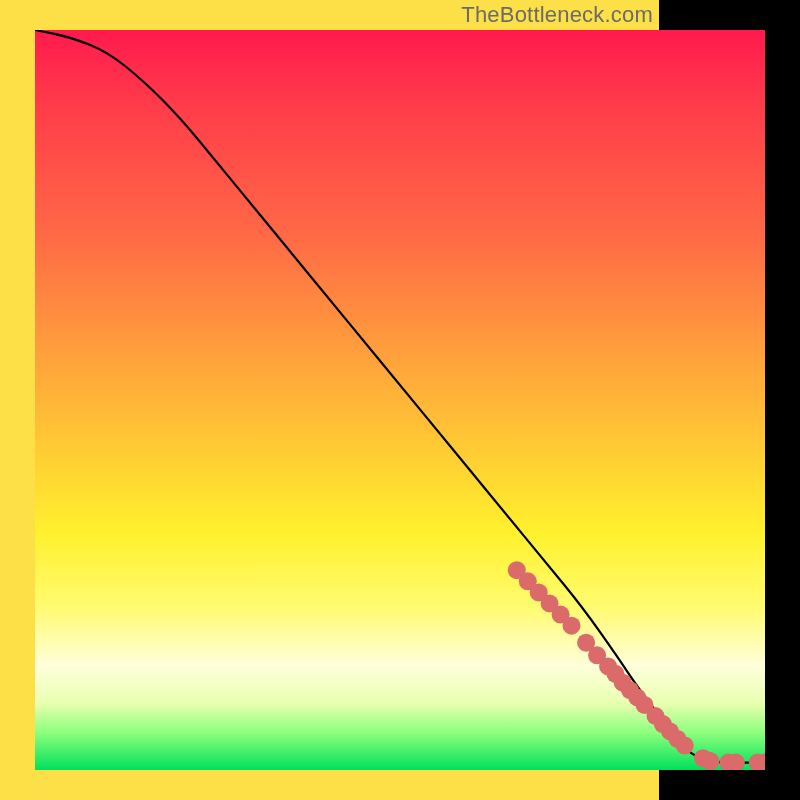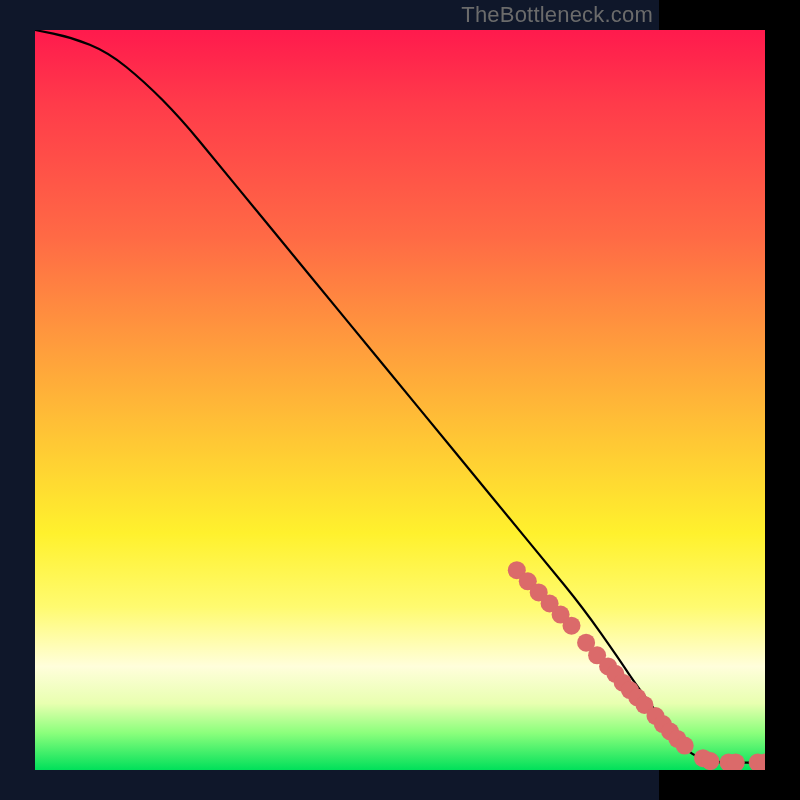--- a/index.html
+++ b/index.html
@@ -8,21 +8,21 @@
     width: 800px;
     height: 800px;
     background: #000;
     overflow: hidden;
     font-family: Arial, Helvetica, sans-serif;
   }
   .frame {
     position: absolute;
     left: 0; top: 0;
     width: 659px; height: 800px;
-    background: #0f172a;
+    background: #fde047;
   }
   .watermark {
     position: absolute;
     top: 2px;
     right: 6px;
     color: #6b6b6b;
     font-size: 22px;
     font-weight: 500;
     letter-spacing: 0.2px;
     user-select: none;

